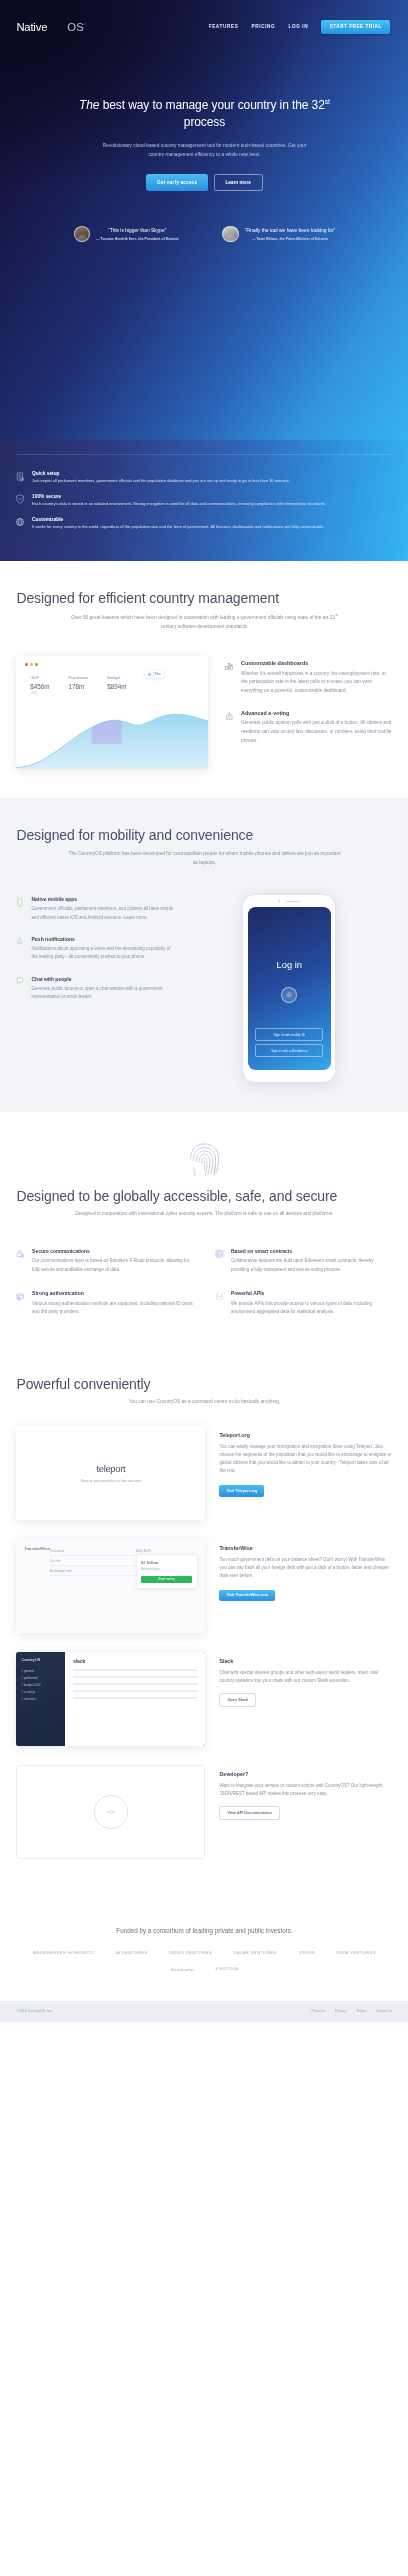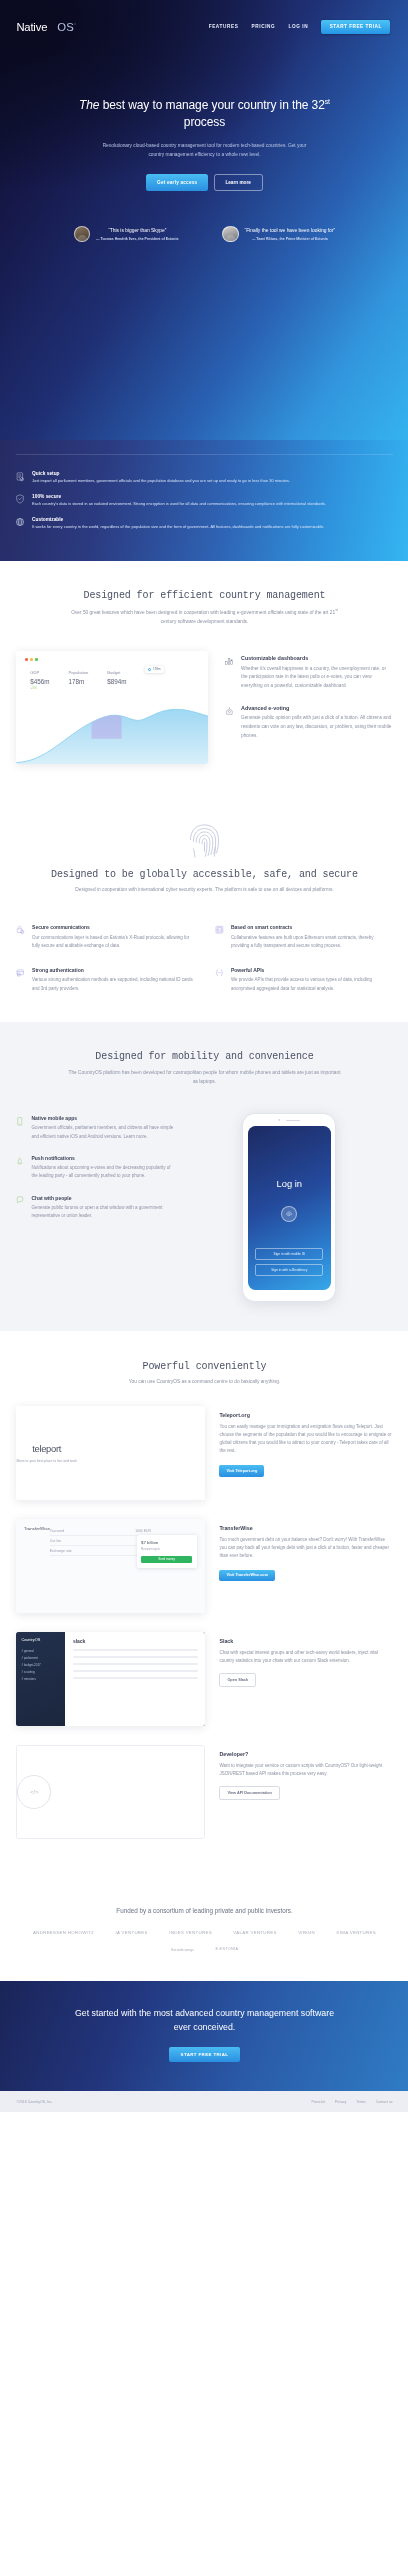--- a/index.html
+++ b/index.html
@@ -18,21 +18,21 @@
     height:440px;
     background:
       radial-gradient(ellipse 440px 264px at 8% 6%, #090a1f 0%, rgba(9,10,31,0) 62%),
       linear-gradient(123deg,#0a0b22 0%, #16194a 22%, #1f2f73 45%, #2a62b4 68%, #3296dd 84%, #35b3ef 100%);
   }
   .nav {
     display:flex; align-items:center; justify-content:space-between;
     padding:20px 19px 0 16.4px;
   }
   .logo { font-size:11.3px; color:#fff; letter-spacing:-0.2px; font-weight:400; position:relative;}
-  .logo .os { color:#b9c2dd; margin-left:10px; letter-spacing:0.3px;}
+  .logo .os { color:#b9c2dd; margin-left:20px; letter-spacing:0.3px;}
   .logo .deg { font-size:4.4px; vertical-align:super; color:#7fc7f2;}
   .navlinks { display:flex; align-items:center; gap:13.2px; }
   .navlink {
     font-size:4.7px; font-weight:bold; letter-spacing:0.6px;
     color:#e9eefb; text-decoration:none; white-space:nowrap;
   }
   .cta-nav {
     background:linear-gradient(180deg,#4cc3f5,#2596e6);
     color:#fff; font-size:4.7px; font-weight:bold; letter-spacing:0.5px;
     padding:4.4px 8.2px; border-radius:1.9px; border:none; white-space:nowrap;
@@ -88,23 +88,22 @@
   .frow { display:flex; gap:6.3px; margin-bottom:9.4px; }
   .ficon { width:9.4px; flex:none; padding-top:0.6px; }
   .ficon svg { width:8.8px; height:10px; stroke:#eaf2ff; fill:none; stroke-width:1.1;}
   .ftitle { font-size:4.8px; font-weight:bold; color:#fff; margin-bottom:1.9px;}
   .fdesc { font-size:4px; line-height:1.65; color:#d6e2f7; max-width:377px;}
 
   
   .sec { padding:29px 16.4px; }
   .sec.grey { background:#f3f4f8; }
   .sec-h2 {
-    text-align:center; font-size:10px; font-weight:400; color:#4b5165;
+    font-size:14px; font-weight:400; color:#4b5165;
     letter-spacing:-0.1px;
-    font-family:Liberation Mono, monospace;
   }
   .sec-sub {
     text-align:center; font-size:4.8px; line-height:1.95; color:#8c91a3;
     max-width:277px; margin:5.7px auto 0;
   }
   .sec-sub sup{ font-size:3.4px; vertical-align:super;}
 
   
   .two-col { display:flex; gap:16.4px; margin-top:25px; align-items:flex-start;}
   .dash-card {
@@ -182,21 +181,21 @@
   .sec-ico svg{width:8.8px;height:9.4px;fill:none;stroke:#9b93e0;stroke-width:1.1;}
   .sec-h{font-size:5px;font-weight:bold;color:#3d4256;margin-bottom:3.8px;}
   .sec-p{font-size:4.5px;line-height:1.85;color:#8c91a3;}
 
   
   .integ{padding:30px 16.4px 35px; background:#fff;}
   .int-row{display:flex;gap:14px;margin-top:19px;align-items:flex-start;}
   .int-card{
     flex:0 0 189px;height:94px;border-radius:2.5px;background:#fff;
     box-shadow:0 1.3px 8.8px rgba(60,66,87,.12);overflow:hidden;position:relative;
-    display:flex;align-items:center;justify-content:flex-start;
+    display:flex;align-items:center;justify-content:center;
   }
   .int-txt{flex:1;padding-top:6.3px;}
   .int-h{font-size:5.3px;font-weight:bold;color:#3d4256;margin-bottom:4.4px;}
   .int-p{font-size:4.5px;line-height:1.85;color:#8c91a3;margin-bottom:7px;}
   .int-btn{
     display:inline-block;background:linear-gradient(180deg,#49bdf3,#2a8fe0);
     color:#fff;font-size:3.8px;font-weight:bold;padding:3.8px 7px;border-radius:1.9px;border:none;
   }
   .teleport-logo{text-align:center;}
   .teleport-logo .tp{font-size:9.4px;color:#4a5060;letter-spacing:-0.3px;}
@@ -415,101 +414,20 @@
           </div>
           <div>
             <div class="feat-h">Advanced e-voting</div>
             <div class="feat-p">Generate public opinion polls with just a click of a button. All citizens and residents can vote on any law, discussion, or problem, using their mobile phones.</div>
           </div>
         </div>
       </div>
     </div>
   </section>
 
-  <section class="sec">
-    <div class="fingerprint">
-      <svg viewBox="0 0 40 46">
-        <path d="M3 22 C3 10 10 3.5 20 3.5 C30 3.5 37 10 37 22 C37 28 36 33 34.5 38"></path>
-        <path d="M6.5 24 C6.5 13.5 12 8 20 8 C28 8 33.5 13.5 33.5 23 C33.5 29 32.6 34 31 39"></path>
-        <path d="M10 25 C10 16.5 14 12 20 12 C26 12 30 16.5 30 24 C30 30 29.2 35 27.6 40"></path>
-        <path d="M13.5 26 C13.5 19.5 16 16 20 16 C24 16 26.5 19.5 26.5 25 C26.5 31 25.8 36 24.2 41"></path>
-        <path d="M17 27 C17 22.5 18.2 20 20 20 C21.8 20 23 22.5 23 26 C23 32 22.4 37 20.8 42"></path>
-        <path d="M20 24 L20 36"></path>
-        <path d="M6.5 32 C7.6 36 8.2 39 8.6 43"></path>
-        <path d="M33.2 30 C33 34 32.6 38 31.8 42"></path>
-      </svg>
-    </div>
-    <h2 class="sec-h2">Designed to be globally accessible, safe, and secure</h2>
-    <p class="sec-sub">Designed in cooperation with international cyber security experts. The platform is safe to use on all devices and platforms.</p>
-
-    <div class="sec-grid">
-      <div class="sec-cell">
-        <div class="sec-ico">
-          <svg viewBox="0 0 22 22">
-              <rect x="3" y="9" width="12" height="9" rx="1.5"></rect>
-              <path d="M5.6 9 V6.4 C5.6 4 7.2 2.4 9 2.4 C10.8 2.4 12.4 4 12.4 6.4 V9"></path>
-              <circle cx="15.5" cy="16.5" r="4"></circle>
-              <polyline points="13.8,16.6 15.1,17.9 17.4,15.2"></polyline>
-            </svg>
-        </div>
-        <div>
-          <div class="sec-h">Secure communications</div>
-          <div class="sec-p">Our communications layer is based on Estonia's X-Road protocols, allowing for fully secure and auditable exchange of data.</div>
-        </div>
-      </div>
-
-      <div class="sec-cell">
-        <div class="sec-ico">
-          <svg viewBox="0 0 22 22">
-              <rect x="2.5" y="2.5" width="17" height="17" rx="2"></rect>
-              <rect x="5.5" y="5.5" width="11" height="11" rx="1"></rect>
-              <circle cx="8.5" cy="11" r="1.6"></circle>
-              <line x1="12" y1="9" x2="14.5" y2="9"></line>
-              <line x1="12" y1="13" x2="14.5" y2="13"></line>
-            </svg>
-        </div>
-        <div>
-          <div class="sec-h">Based on smart contracts</div>
-          <div class="sec-p">Collaborative features are built upon Ethereum smart contracts, thereby providing a fully transparent and secure voting process.</div>
-        </div>
-      </div>
-
-      <div class="sec-cell">
-        <div class="sec-ico">
-          <svg viewBox="0 0 22 22">
-              <rect x="2.5" y="4" width="16" height="12" rx="2"></rect>
-              <line x1="2.5" y1="8.5" x2="18.5" y2="8.5"></line>
-              <circle cx="7" cy="16" r="4"></circle>
-              <polyline points="5.4,16.1 6.7,17.4 9,14.7"></polyline>
-            </svg>
-        </div>
-        <div>
-          <div class="sec-h">Strong authentication</div>
-          <div class="sec-p">Various strong authentication methods are supported, including national ID cards and 3rd party providers.</div>
-        </div>
-      </div>
-
-      <div class="sec-cell">
-        <div class="sec-ico">
-          <svg viewBox="0 0 22 22">
-              <path d="M7.5 3 C5 3 5.5 7.5 3.5 11 C5.5 14.5 5 19 7.5 19"></path>
-              <path d="M14.5 3 C17 3 16.5 7.5 18.5 11 C16.5 14.5 17 19 14.5 19"></path>
-              <circle cx="8" cy="11" r=".9" fill="#9b93e0" stroke="none"></circle>
-              <circle cx="11" cy="11" r=".9" fill="#9b93e0" stroke="none"></circle>
-              <circle cx="14" cy="11" r=".9" fill="#9b93e0" stroke="none"></circle>
-            </svg>
-        </div>
-        <div>
-          <div class="sec-h">Powerful APIs</div>
-          <div class="sec-p">We provide APIs that provide access to various types of data, including anonymised aggregated data for statistical analysis.</div>
-        </div>
-      </div>
-    </div>
-  </section>
-
   <section class="sec grey">
     <h2 class="sec-h2">Designed for mobility and convenience</h2>
     <p class="sec-sub">The CountryOS platform has been developed for cosmopolitan people for whom mobile phones and tablets are just as important as laptops.</p>
 
     <div class="mob-cols">
       <div class="mob-left">
         <div class="mob-item">
           <div class="mob-ico">
             <svg viewBox="0 0 18 22">
                 <rect x="4" y="1.5" width="10" height="19" rx="2"></rect>
@@ -565,20 +483,101 @@
             <div class="btns">
               <div class="sbtn">Sign in with mobile ID</div>
               <div class="sbtn">Sign in with e-Residency</div>
             </div>
           </div>
         </div>
       </div>
     </div>
   </section>
 
+  <section class="sec">
+    <div class="fingerprint">
+      <svg viewBox="0 0 40 46">
+        <path d="M3 22 C3 10 10 3.5 20 3.5 C30 3.5 37 10 37 22 C37 28 36 33 34.5 38"></path>
+        <path d="M6.5 24 C6.5 13.5 12 8 20 8 C28 8 33.5 13.5 33.5 23 C33.5 29 32.6 34 31 39"></path>
+        <path d="M10 25 C10 16.5 14 12 20 12 C26 12 30 16.5 30 24 C30 30 29.2 35 27.6 40"></path>
+        <path d="M13.5 26 C13.5 19.5 16 16 20 16 C24 16 26.5 19.5 26.5 25 C26.5 31 25.8 36 24.2 41"></path>
+        <path d="M17 27 C17 22.5 18.2 20 20 20 C21.8 20 23 22.5 23 26 C23 32 22.4 37 20.8 42"></path>
+        <path d="M20 24 L20 36"></path>
+        <path d="M6.5 32 C7.6 36 8.2 39 8.6 43"></path>
+        <path d="M33.2 30 C33 34 32.6 38 31.8 42"></path>
+      </svg>
+    </div>
+    <h2 class="sec-h2">Designed to be globally accessible, safe, and secure</h2>
+    <p class="sec-sub">Designed in cooperation with international cyber security experts. The platform is safe to use on all devices and platforms.</p>
+
+    <div class="sec-grid">
+      <div class="sec-cell">
+        <div class="sec-ico">
+          <svg viewBox="0 0 22 22">
+              <rect x="3" y="9" width="12" height="9" rx="1.5"></rect>
+              <path d="M5.6 9 V6.4 C5.6 4 7.2 2.4 9 2.4 C10.8 2.4 12.4 4 12.4 6.4 V9"></path>
+              <circle cx="15.5" cy="16.5" r="4"></circle>
+              <polyline points="13.8,16.6 15.1,17.9 17.4,15.2"></polyline>
+            </svg>
+        </div>
+        <div>
+          <div class="sec-h">Secure communications</div>
+          <div class="sec-p">Our communications layer is based on Estonia's X-Road protocols, allowing for fully secure and auditable exchange of data.</div>
+        </div>
+      </div>
+
+      <div class="sec-cell">
+        <div class="sec-ico">
+          <svg viewBox="0 0 22 22">
+              <rect x="2.5" y="2.5" width="17" height="17" rx="2"></rect>
+              <rect x="5.5" y="5.5" width="11" height="11" rx="1"></rect>
+              <circle cx="8.5" cy="11" r="1.6"></circle>
+              <line x1="12" y1="9" x2="14.5" y2="9"></line>
+              <line x1="12" y1="13" x2="14.5" y2="13"></line>
+            </svg>
+        </div>
+        <div>
+          <div class="sec-h">Based on smart contracts</div>
+          <div class="sec-p">Collaborative features are built upon Ethereum smart contracts, thereby providing a fully transparent and secure voting process.</div>
+        </div>
+      </div>
+
+      <div class="sec-cell">
+        <div class="sec-ico">
+          <svg viewBox="0 0 22 22">
+              <rect x="2.5" y="4" width="16" height="12" rx="2"></rect>
+              <line x1="2.5" y1="8.5" x2="18.5" y2="8.5"></line>
+              <circle cx="7" cy="16" r="4"></circle>
+              <polyline points="5.4,16.1 6.7,17.4 9,14.7"></polyline>
+            </svg>
+        </div>
+        <div>
+          <div class="sec-h">Strong authentication</div>
+          <div class="sec-p">Various strong authentication methods are supported, including national ID cards and 3rd party providers.</div>
+        </div>
+      </div>
+
+      <div class="sec-cell">
+        <div class="sec-ico">
+          <svg viewBox="0 0 22 22">
+              <path d="M7.5 3 C5 3 5.5 7.5 3.5 11 C5.5 14.5 5 19 7.5 19"></path>
+              <path d="M14.5 3 C17 3 16.5 7.5 18.5 11 C16.5 14.5 17 19 14.5 19"></path>
+              <circle cx="8" cy="11" r=".9" fill="#9b93e0" stroke="none"></circle>
+              <circle cx="11" cy="11" r=".9" fill="#9b93e0" stroke="none"></circle>
+              <circle cx="14" cy="11" r=".9" fill="#9b93e0" stroke="none"></circle>
+            </svg>
+        </div>
+        <div>
+          <div class="sec-h">Powerful APIs</div>
+          <div class="sec-p">We provide APIs that provide access to various types of data, including anonymised aggregated data for statistical analysis.</div>
+        </div>
+      </div>
+    </div>
+  </section>
+
   <section class="integ">
     <h2 class="sec-h2">Powerful conveniently</h2>
     <p class="sec-sub">You can use CountryOS as a command centre to do basically anything.</p>
 
     <div class="int-row">
       <div class="int-card">
         <div class="teleport-logo">
           <div class="tp">teleport</div>
           <div class="tl">Move to your best place to live and work</div>
         </div>
@@ -665,24 +664,20 @@
       <div class="inv-item">IA VENTURES</div>
       <div class="inv-item">INDEX VENTURES</div>
       <div class="inv-item">VALAR VENTURES</div>
       <div class="inv-item">VIRGIN</div>
       <div class="inv-item">KIMA VENTURES</div>
       <div class="inv-item">Seedcamp</div>
       <div class="inv-item sm">E.ESTONIA</div>
     </div>
   </section>
 
-  <section class="final">
-    <div class="final-h">Get started with the most advanced country management software ever conceived.</div>
-    <button class="final-btn">START FREE TRIAL</button>
-  </section>
 
   <footer class="footer">
     <div class="foot-copy">©2016 CountryOS, Inc.</div>
     <div class="foot-links">
       <a href="#">Press kit</a>
       <a href="#">Privacy</a>
       <a href="#">Terms</a>
       <a href="#">Contact us</a>
     </div>
   </footer>

